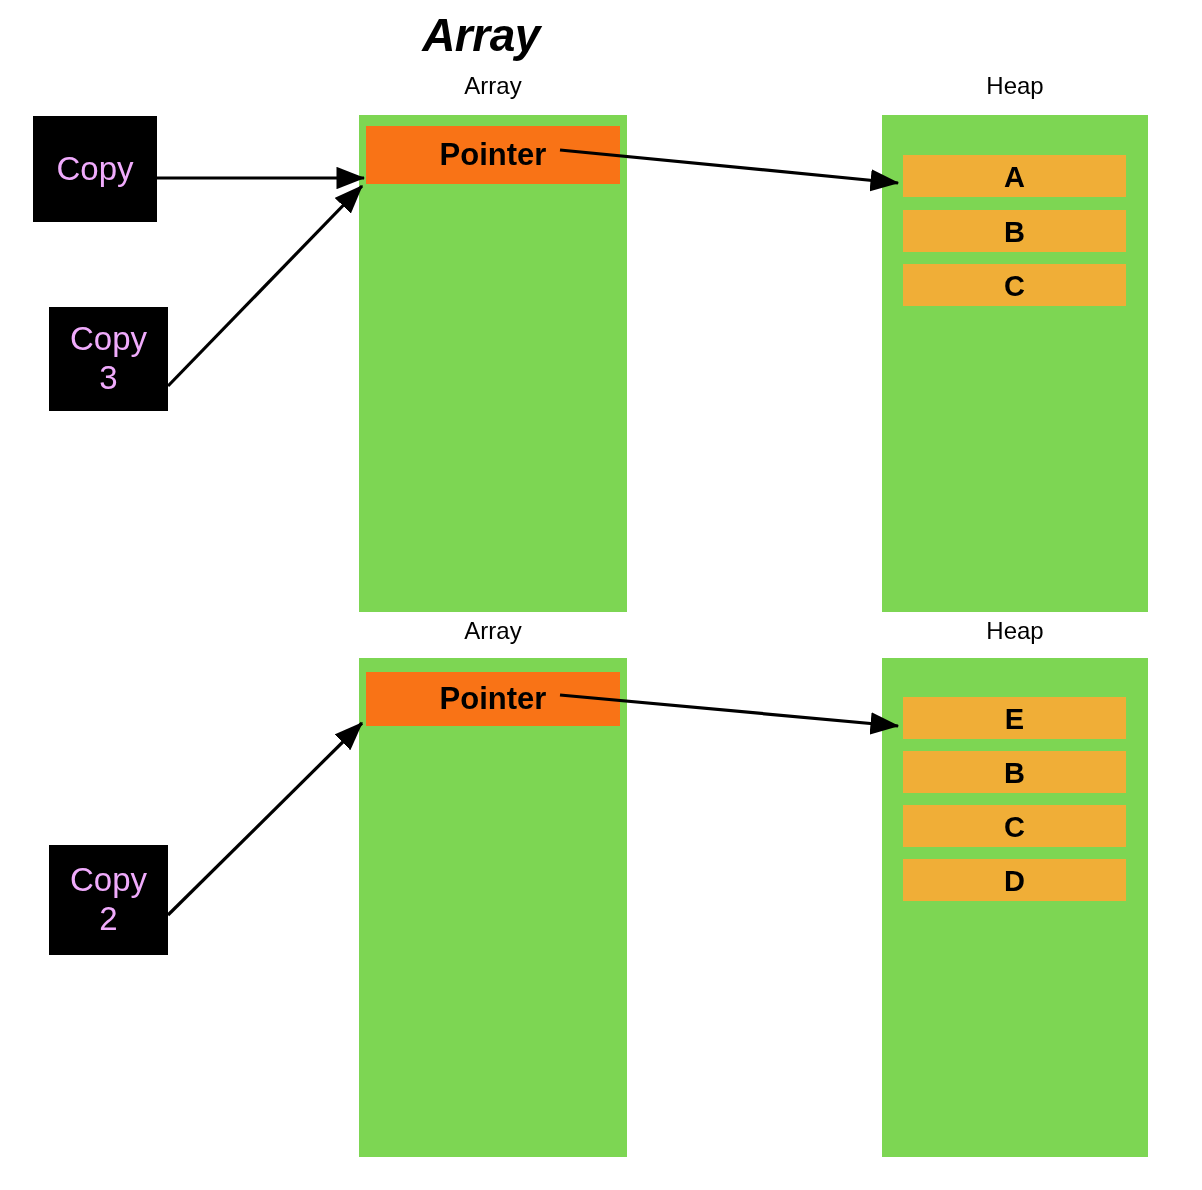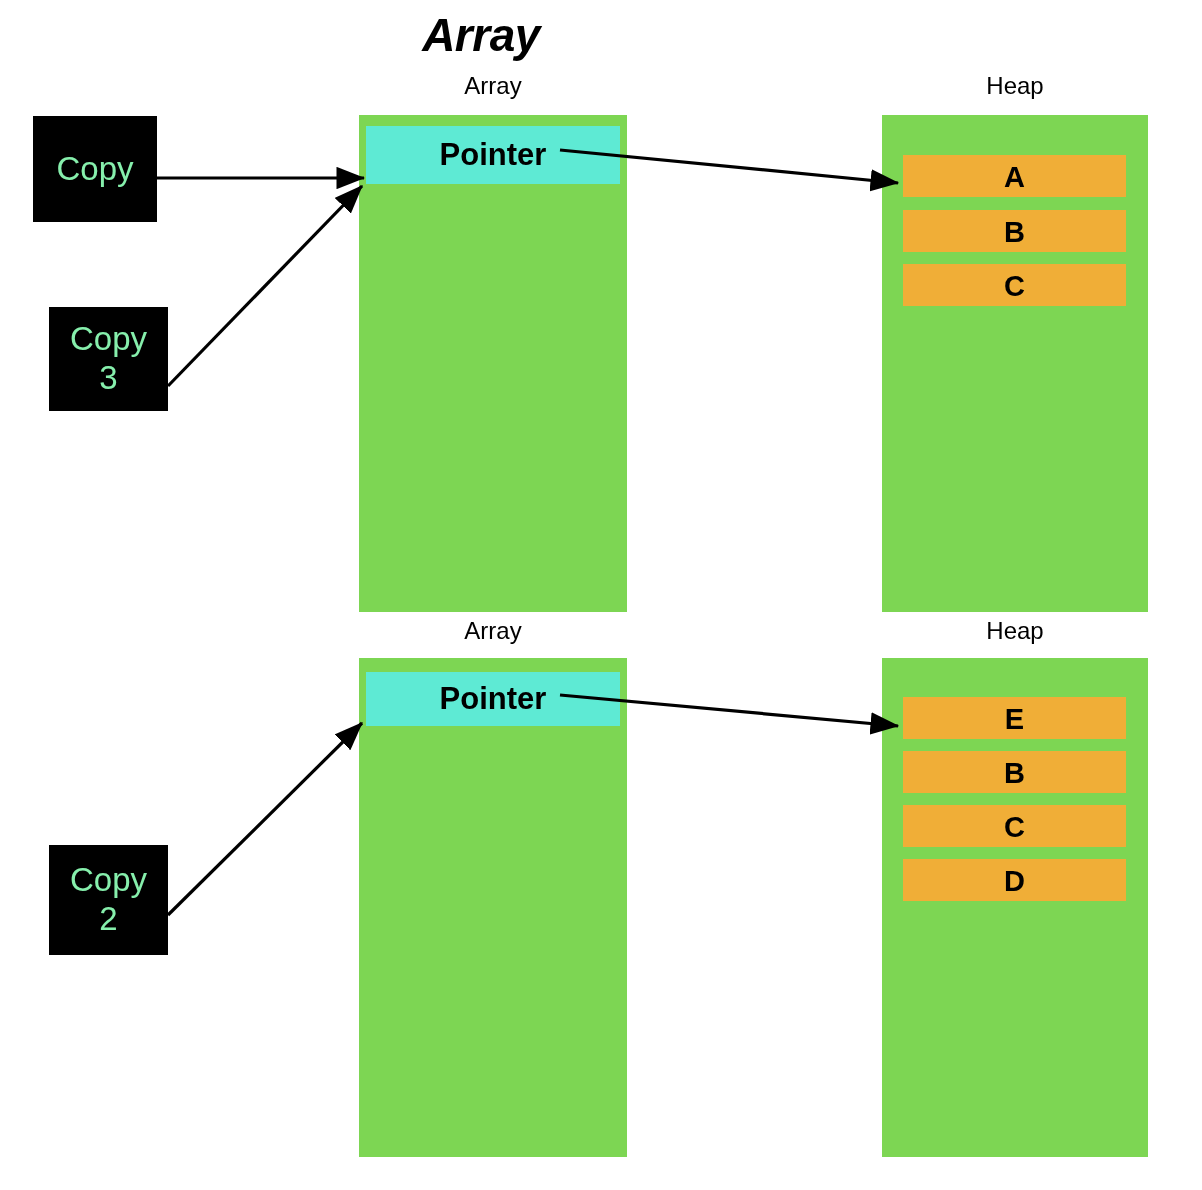--- a/index.html
+++ b/index.html
@@ -41,21 +41,21 @@
     color: #000000;
     text-align: center;
   }
 
   
   .green-box {
     background: #7DD653;
   }
   
   .pointer-slot {
-    background: #5eead4;
+    background: #f97316;
     display: flex;
     align-items: center;
     justify-content: center;
     font-size: 31px;
     font-weight: bold;
     color: #000000;
   }
   
   .heap-item {
     background: #F0AE37;
@@ -65,21 +65,21 @@
     font-size: 29px;
     font-weight: bold;
     color: #000000;
     overflow: hidden;
   }
   .heap-item span { display: block; margin-top: 3px; }
 
   
   .copy-box {
     background: #000000;
-    color: #86efac;
+    color: #f0abfc;
     display: flex;
     align-items: center;
     justify-content: center;
     text-align: center;
     font-size: 33px;
     font-weight: normal;
     line-height: 1.18;
     white-space: pre-line;
   }
 

